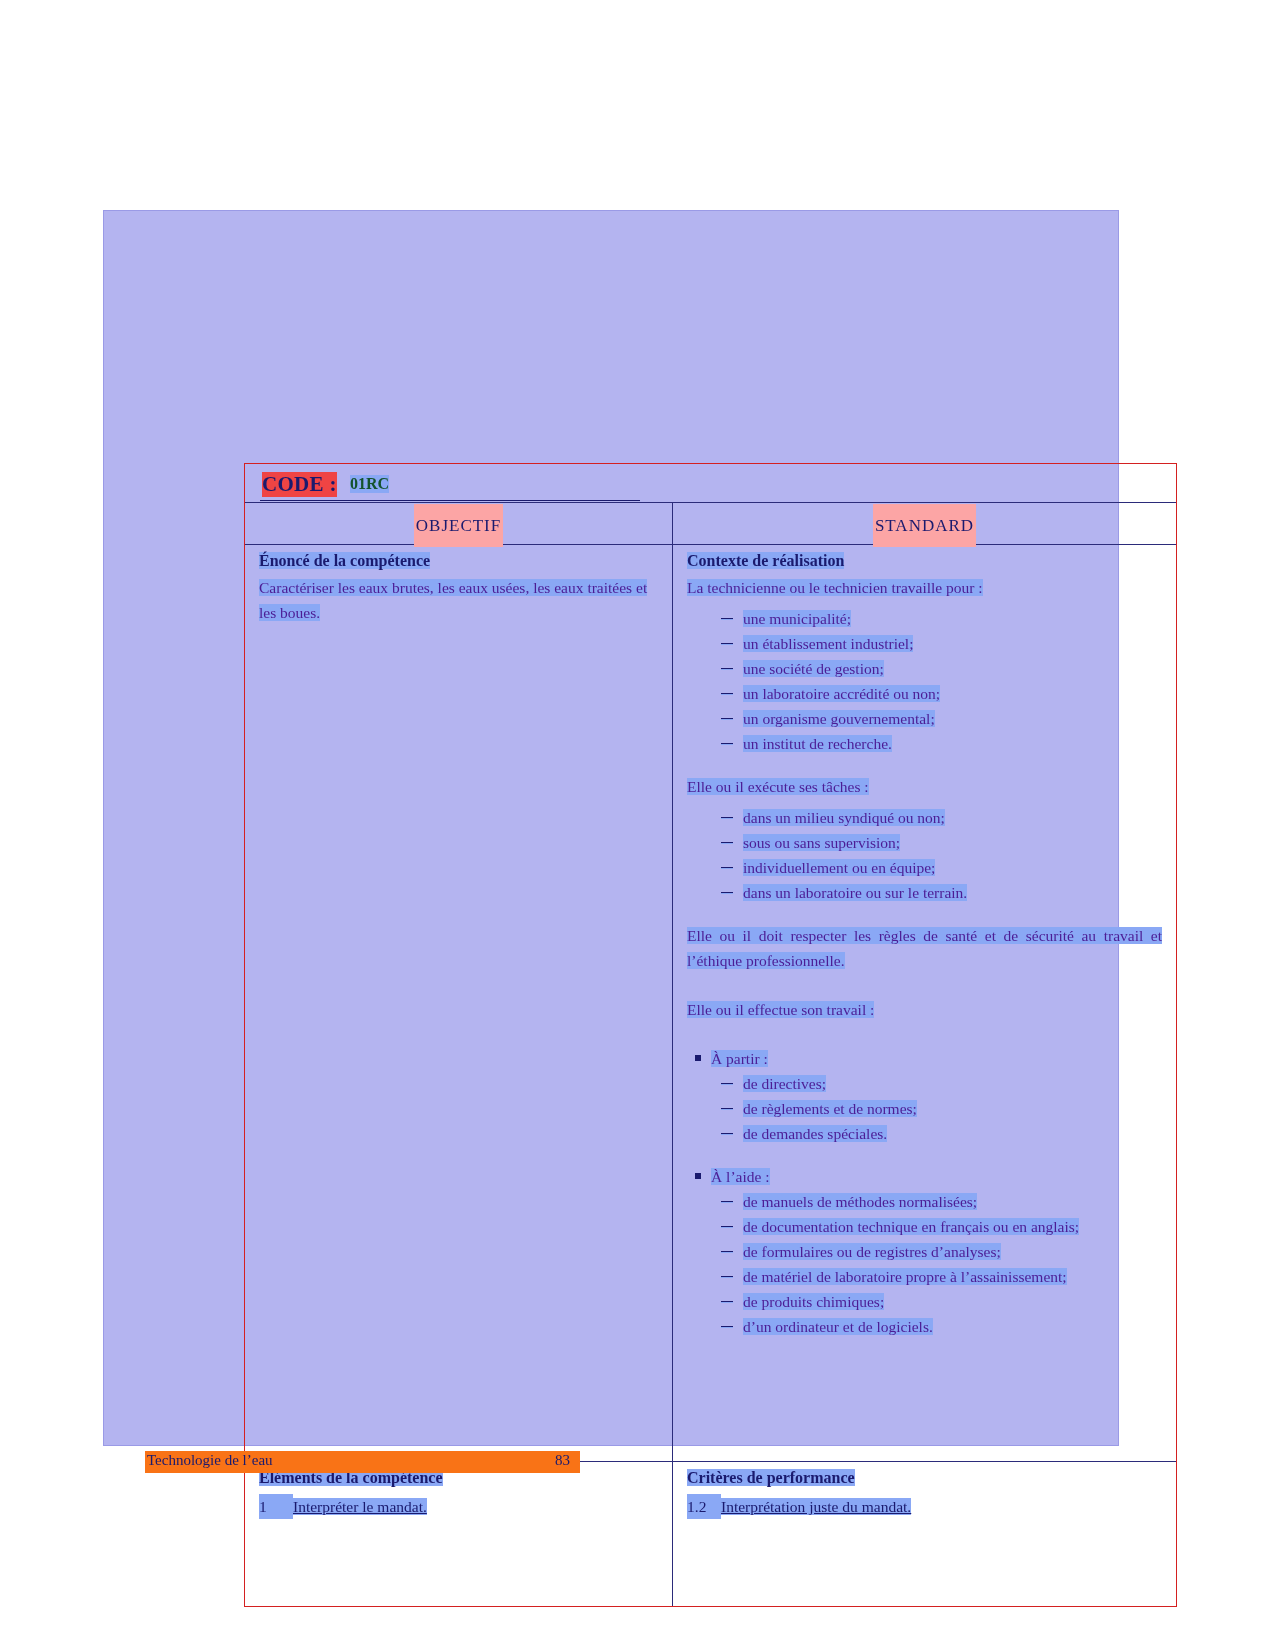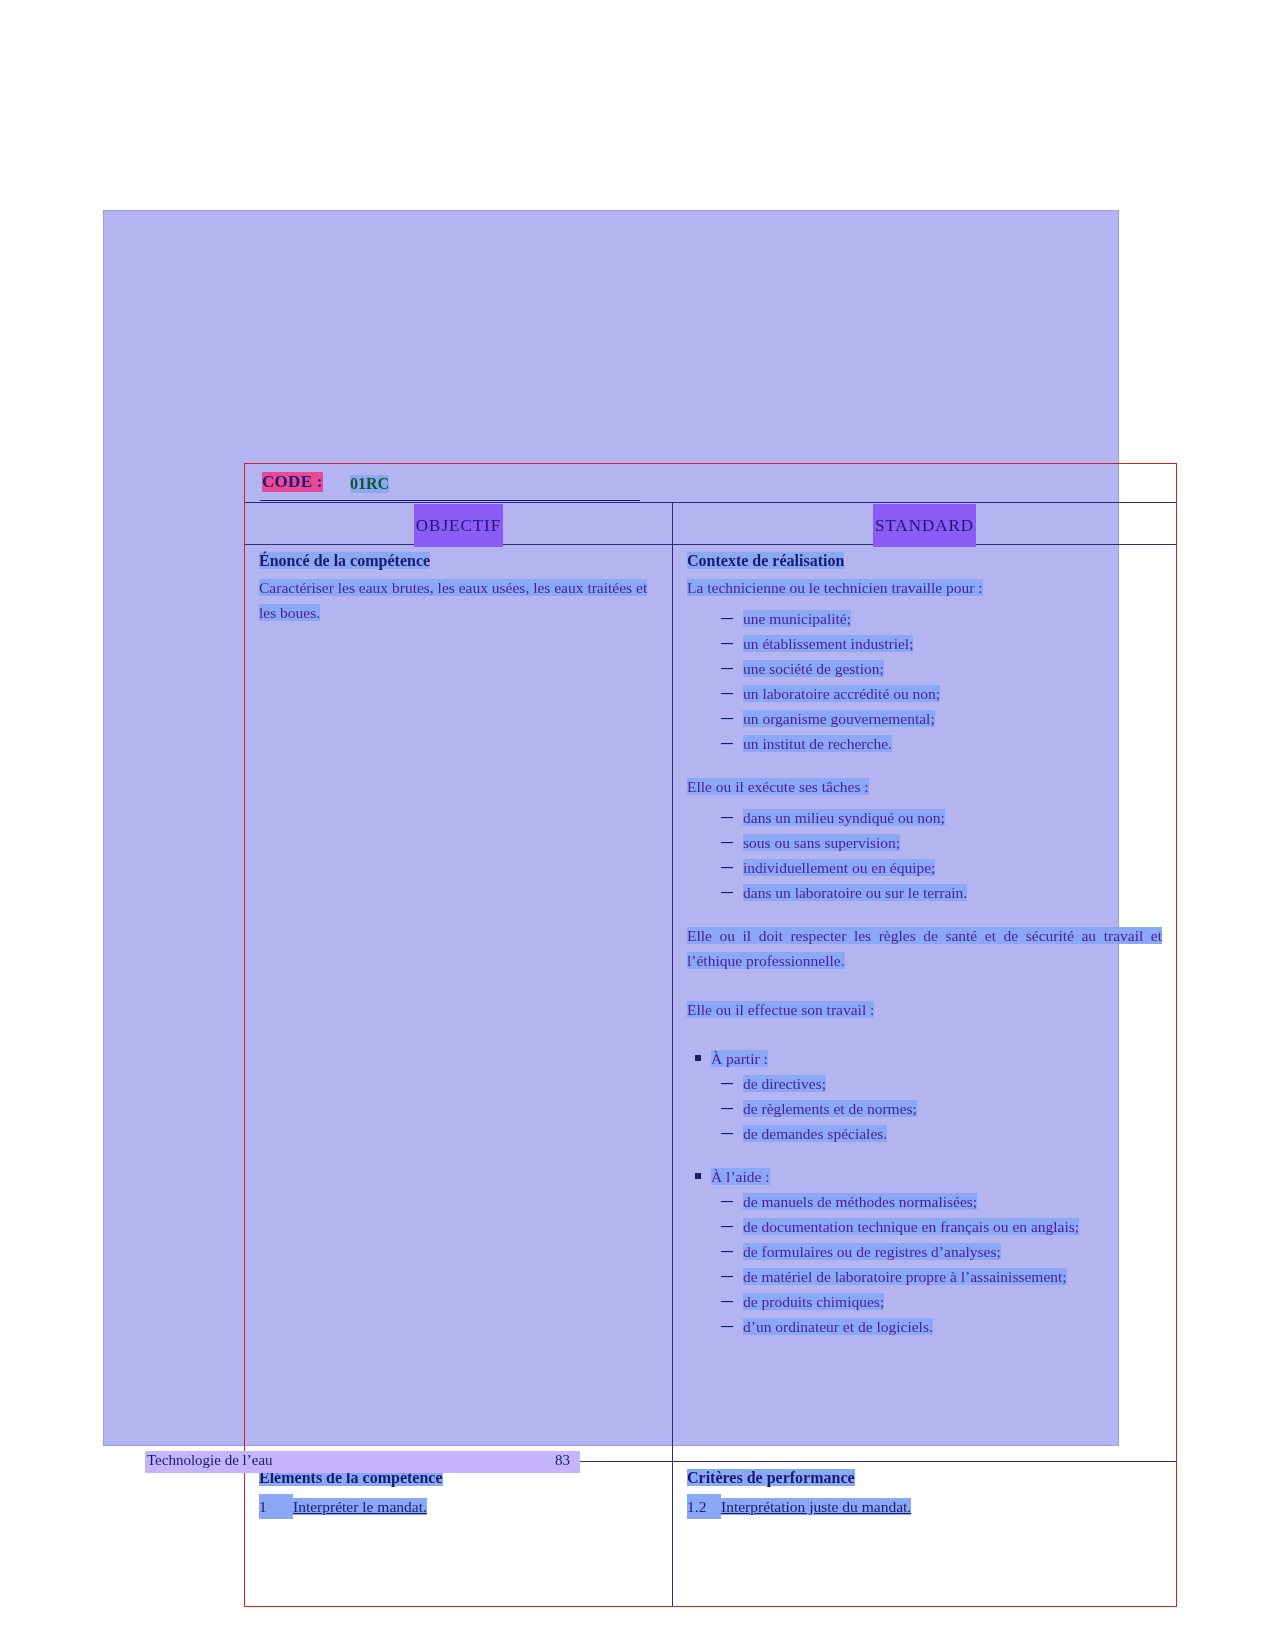--- a/index.html
+++ b/index.html
@@ -44,24 +44,24 @@
     left: 0;
     top: 0;
     width: 100%;
     height: 38px;
     box-sizing: border-box;
   }
   .code-label {
     position: absolute;
     left: 17px;
     top: 8px;
-    font-size: 17px;
+    font-size: 21px;
     font-weight: bold;
     color: #1a1a6e;
-    background: #ec4899;
+    background: #ef4444;
     letter-spacing: .3px;
   }
   .code-value {
     position: absolute;
     left: 105px;
     top: 11px;
     font-size: 16px;
     font-weight: bold;
     color: #14532d;
     background: #8aa8f5;
@@ -101,21 +101,21 @@
   .head-cell {
     text-align: center;
     font-size: 17px;
     letter-spacing: 1px;
     color: #1a1a6e;
     padding: 13px 0 8px 0;
     border-bottom: 1px solid #2b2b7a;
     background: transparent;
   }
   .head-cell span {
-    background: #8b5cf6;
+    background: #fca5a5;
     padding: 12px 2px;
   }
 
   .sub-head {
     font-size: 16px;
     font-weight: bold;
     color: #1a1a6e;
     padding: 7px 0 3px 14px;
   }
   .sub-head span {
@@ -207,21 +207,21 @@
   }
   .numbered .txt { background: #8aa8f5; text-decoration: underline; }
 
   
   .footer {
     position: absolute;
     left: 145px;
     top: 1451px;
     width: 435px;
     height: 22px;
-    background: #c4b5fd;
+    background: #f97316;
   }
   .footer .f-left {
     position: absolute;
     left: 2px;
     top: 1px;
     font-size: 15px;
     color: #1a1a6e;
   }
   .footer .f-right {
     position: absolute;

